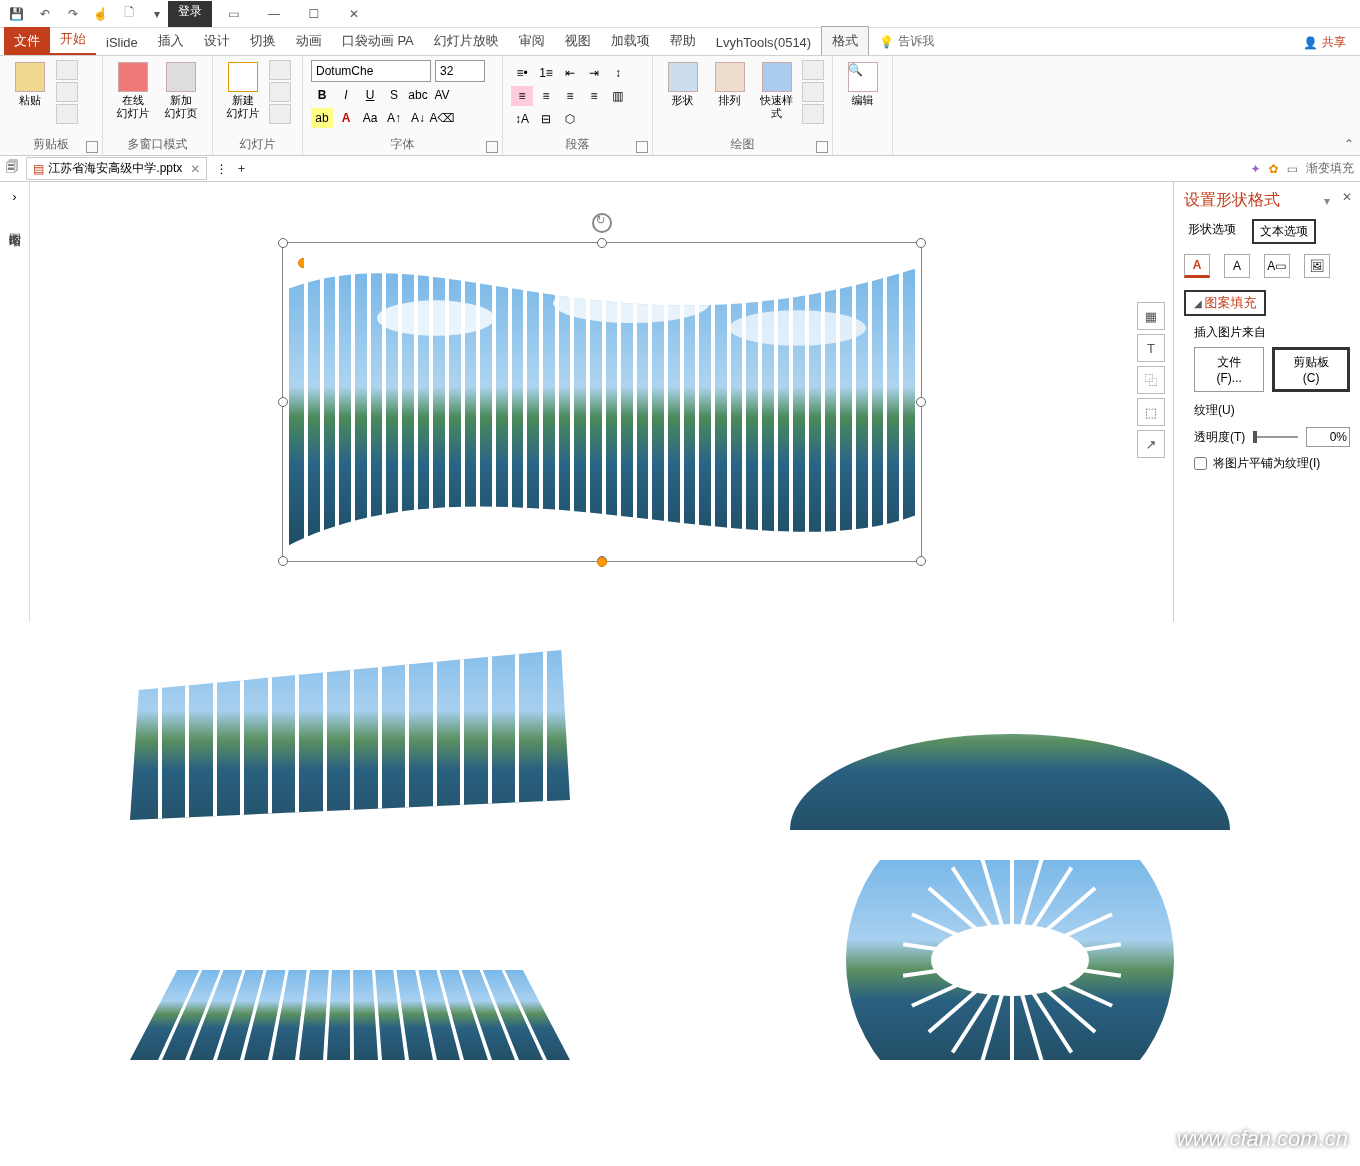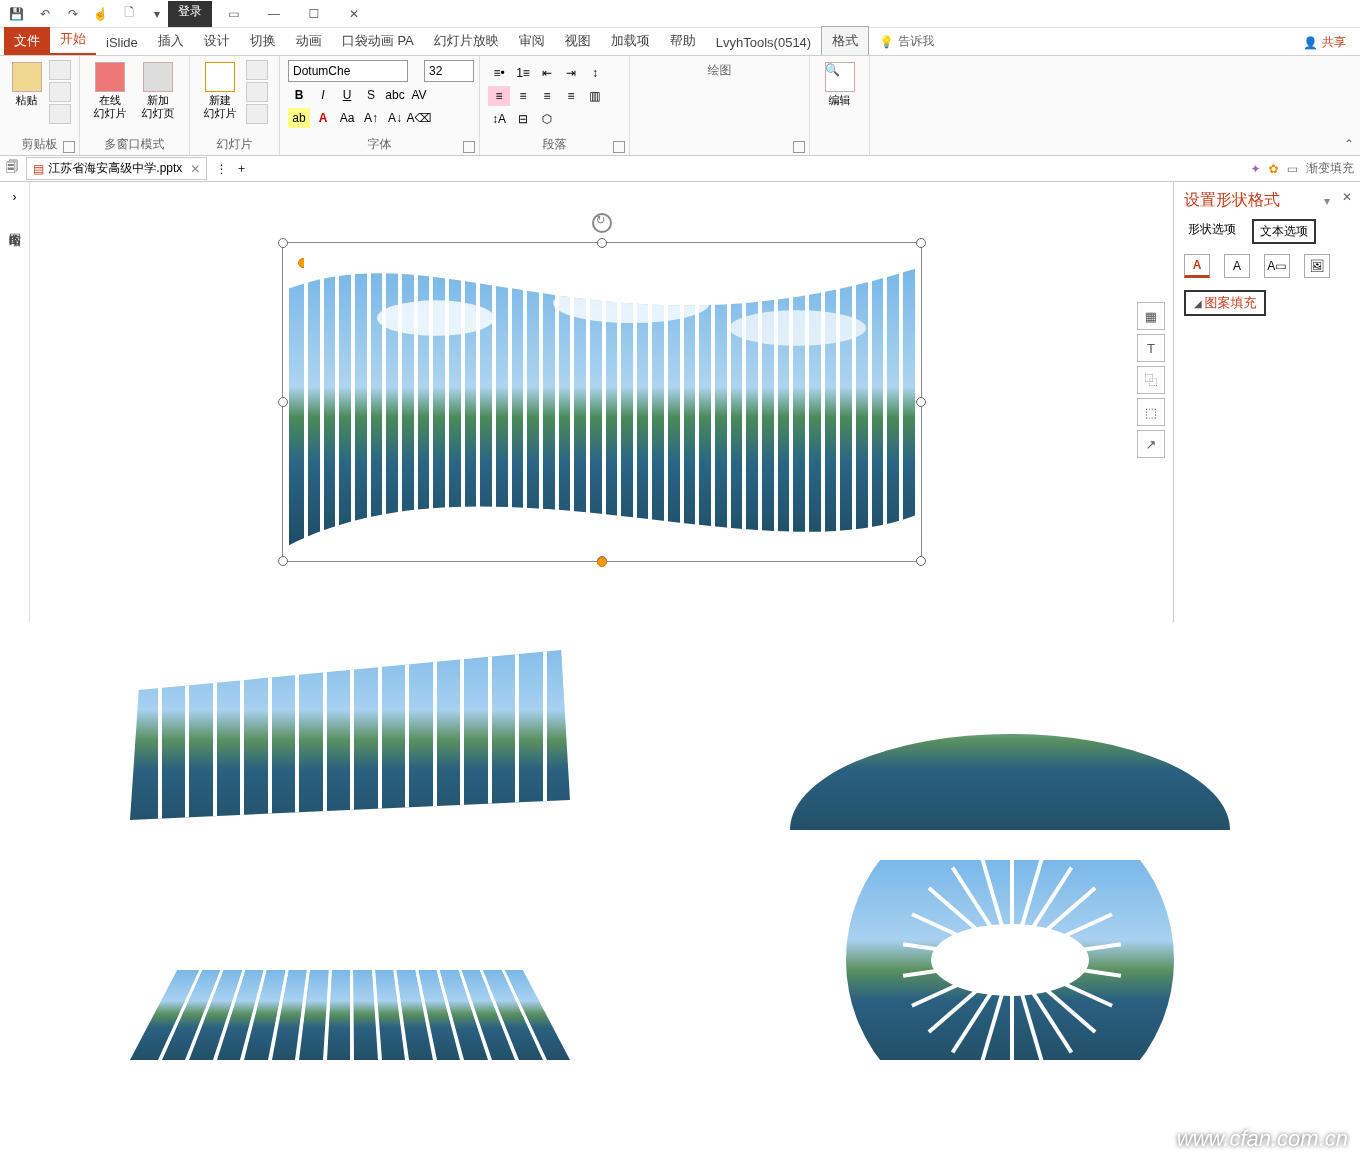--- a/index.html
+++ b/index.html
@@ -20,21 +20,21 @@
 .share-btn{margin-left:auto;color:#c43e1c;padding:4px 10px;display:flex;align-items:center;gap:4px}
 .ribbon{height:100px;background:#fafafa;border-bottom:1px solid #ccc;display:flex;position:relative}
 .group{border-right:1px solid #ddd;padding:4px 8px 2px;display:flex;flex-direction:column;justify-content:space-between}
 .group-body{display:flex;gap:4px;align-items:flex-start}
 .group-label{text-align:center;font-size:12px;color:#666;padding-top:2px}
 .big-btn{display:flex;flex-direction:column;align-items:center;width:44px;padding:2px;cursor:pointer}
 .big-btn .ico{width:30px;height:30px;background:#f0d890;border:1px solid #caa}
 .big-btn .lbl{font-size:11px;text-align:center;line-height:1.2;margin-top:2px}
 .mini-col{display:flex;flex-direction:column;gap:2px}
 .mini-btn{width:22px;height:20px;background:#eee;border:1px solid #ccc}
-.font-row{display:flex;gap:16px;align-items:center}
+.font-row{display:flex;gap:4px;align-items:center}
 .font-sel{width:120px;height:22px;border:1px solid #999;padding:0 4px;background:#fff;font-size:12px}
 .size-sel{width:50px;height:22px;border:1px solid #999;padding:0 4px;background:#fff;text-align:left}
 .ico-row{display:flex;gap:2px;margin-top:3px}
 .ico-row .sb{width:22px;height:20px;border:1px solid transparent;display:flex;align-items:center;justify-content:center;font-size:12px}
 .redA{color:#c00;font-weight:bold;border-bottom:3px solid #c00;font-size:14px}
 .launcher{position:absolute;bottom:2px;right:4px;width:12px;height:12px;border:1px solid #999}
 .collapse-caret{position:absolute;right:6px;bottom:4px;color:#666}
 .tab-strip{height:26px;border-bottom:1px solid #ccc;display:flex;align-items:center;padding:0 6px;gap:8px}
 .file-tab{display:flex;align-items:center;gap:4px;padding:2px 6px;border:1px solid #ccc;background:#fff;font-size:12px}
 .file-tab .x{color:#888;margin-left:4px}
@@ -131,21 +131,21 @@
       <span>💡</span>
       <span>告诉我</span>
     </div>
   <div class="share-btn">
       <span>👤</span>
       <span>共享</span>
     </div>
 </div>
 
 <div class="ribbon">
-  <div class="group" style="width:80px;position:relative">
+  <div class="group" style="width:103px;position:relative">
     <div class="group-body">
       <div class="big-btn">
           <div class="ico"></div>
           <div class="lbl">粘贴</div>
         </div>
       <div class="mini-col">
         <div class="mini-btn"></div>
         <div class="mini-btn"></div>
         <div class="mini-btn"></div>
       </div>
@@ -234,20 +234,39 @@
       <div class="ico-row">
         <div class="sb">↕A</div>
         <div class="sb">⊟</div>
         <div class="sb">⬡</div>
       </div>
     </div>
     <div class="group-label">段落</div>
     <div class="launcher"></div>
   </div>
   <div class="group" style="width:180px;position:relative">
+    <div class="group-body">
+      <div class="big-btn">
+          <div class="ico" style="background:#cde"></div>
+          <div class="lbl">形状</div>
+        </div>
+      <div class="big-btn">
+          <div class="ico" style="background:#edc"></div>
+          <div class="lbl">排列</div>
+        </div>
+      <div class="big-btn">
+          <div class="ico" style="background:#ace"></div>
+          <div class="lbl">快速样式</div>
+        </div>
+      <div class="mini-col">
+        <div class="mini-btn"></div>
+        <div class="mini-btn"></div>
+        <div class="mini-btn"></div>
+      </div>
+    </div>
     <div class="group-label">绘图</div>
     <div class="launcher"></div>
   </div>
   <div class="group" style="width:60px">
     <div class="group-body">
       <div class="big-btn">
           <div class="ico" style="background:#fff">🔍</div>
           <div class="lbl">编辑</div>
         </div>
     </div>
@@ -373,20 +392,37 @@
       <span class="pt">形状选项</span>
       <span class="pt boxed">文本选项</span>
     </div>
     <div class="icon-row">
       <div class="ic active">A</div>
       <div class="ic">A</div>
       <div class="ic">A▭</div>
       <div class="ic">🖼</div>
     </div>
     <div class="section-hdr">图案填充</div>
+    <div class="insert-from">
+      <div>插入图片来自</div>
+      <div class="insert-btns">
+        <button class="ibtn">文件(F)...</button>
+        <button class="ibtn boxed">剪贴板(C)</button>
+      </div>
+      <div style="margin-bottom:8px">纹理(U)</div>
+      <div class="trans-row">
+        <span>透明度(T)</span>
+        <div class="slider"></div>
+        <input type="text" value="0%" style="">
+      </div>
+      <label class="chk-row">
+          <input type="checkbox" style="">
+          <span>将图片平铺为纹理(I)</span>
+        </label>
+    </div>
   </div>
 </div>
 
 <div class="gallery">
   <div class="gal-row">
     <div class="gshape">
         <div class="sky g1" style="width:100%;height:100%">
           <div class="wbar gw">
             <div style="left: 27.5px;"></div>
             <div style="left: 55px;"></div>

